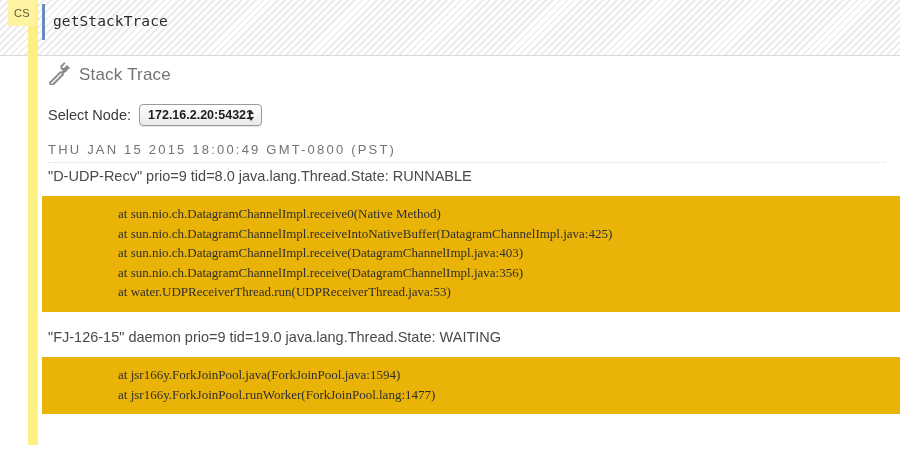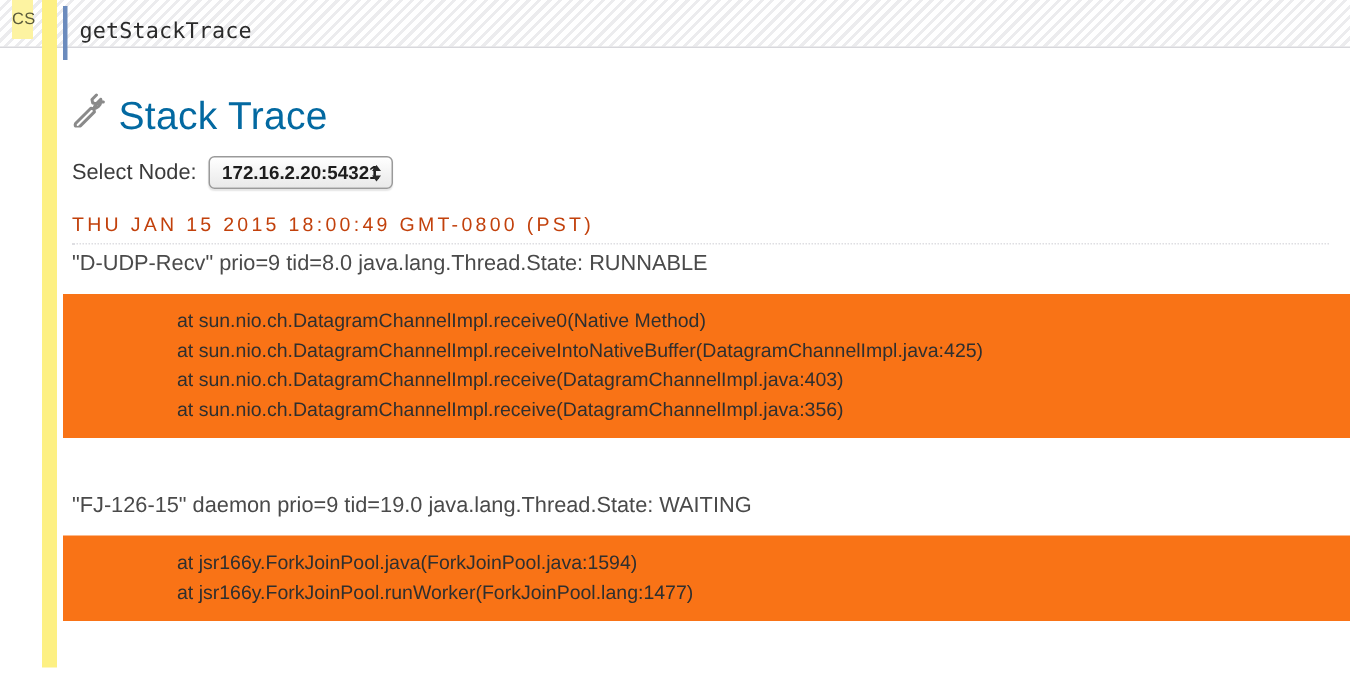--- a/index.html
+++ b/index.html
@@ -15,21 +15,21 @@
     overflow: hidden;
     position: relative;
   }
 
   
   .top-banner {
     position: absolute;
     left: 0;
     top: 0;
     width: 900px;
-    height: 32px;
+    height: 56px;
     background:
       repeating-linear-gradient(
         -45deg,
         #ffffff 0px,
         #ffffff 3px,
         #ececee 3px,
         #ececee 5px
       );
     border-bottom: 1px solid #d8d8dc;
     box-sizing: border-box;
@@ -53,21 +53,21 @@
     color: #2b2b2b;
     letter-spacing: 0.1px;
     white-space: nowrap;
   }
 
   
   .cs-tab {
     position: absolute;
     left: 8px;
     top: 0;
-    width: 14px;
+    width: 28px;
     height: 26px;
     background: #fdf3a1;
     text-align: center;
     line-height: 26px;
     font-size: 11px;
     color: #5a5a3c;
     letter-spacing: 0.3px;
     z-index: 4;
   }
   .cs-rail {
@@ -86,26 +86,26 @@
     left: 0;
     top: 44px;
     width: 900px;
     height: 410px;
   }
 
   .section-heading {
     position: absolute;
     left: 48px;
     top: 18px;
-    font-size: 26px;
+    font-size: 17px;
     font-weight: 300;
-    color: #0369a1;
+    color: #737373;
     white-space: nowrap;
     display: flex;
-    align-items: flex-start;
+    align-items: flex-end;
     gap: 8px;
     letter-spacing: 0.2px;
   }
   .wrench-icon {
     display: inline-block;
     width: 23px;
     height: 23px;
     flex: 0 0 23px;
   }
   .wrench-icon svg { display: block; }
@@ -162,21 +162,21 @@
   .node-select .arrows i.up   { border-bottom: 4px solid #2a2a2a; }
   .node-select .arrows i.down { border-top: 4px solid #2a2a2a; }
 
   
   .timestamp {
     position: absolute;
     left: 48px;
     top: 98px;
     width: 838px;
     font-size: 13px;
-    color: #c2410c;
+    color: #737373;
     letter-spacing: 2.2px;
     padding-bottom: 5px;
     border-bottom: 1px dotted #dedee2;
     box-sizing: border-box;
     white-space: nowrap;
     overflow: hidden;
   }
 
   
   .thread-head {
@@ -186,24 +186,24 @@
     color: #4a4a4a;
     white-space: nowrap;
   }
   .thread-head.t0 { top: 124px; }
   .thread-head.t1 { top: 285px; }
 
   .code-block {
     position: absolute;
     left: 42px;
     width: 858px;
-    background: #f97316;
+    background: #eab308;
     box-sizing: border-box;
     padding: 8px 0 10px 76px;
-    font-family: Liberation Sans, sans-serif;
+    font-family: Liberation Serif, serif;
     font-size: 13px;
     line-height: 19.5px;
     color: #2f2f2f;
     white-space: nowrap;
     overflow: hidden;
   }
   .code-block.b0 { top: 152px; }
   .code-block.b1 { top: 313px; }
   .code-line { white-space: pre; }
 </style>
@@ -241,20 +241,21 @@
   </div>
 
   <div class="timestamp">THU JAN 15 2015 18:00:49 GMT-0800 (PST)</div>
 
   <div class="thread-head t0">"D-UDP-Recv" prio=9 tid=8.0 java.lang.Thread.State: RUNNABLE</div>
   <div class="code-block b0">
     <div class="code-line">at sun.nio.ch.DatagramChannelImpl.receive0(Native Method)</div>
     <div class="code-line">at sun.nio.ch.DatagramChannelImpl.receiveIntoNativeBuffer(DatagramChannelImpl.java:425)</div>
     <div class="code-line">at sun.nio.ch.DatagramChannelImpl.receive(DatagramChannelImpl.java:403)</div>
     <div class="code-line">at sun.nio.ch.DatagramChannelImpl.receive(DatagramChannelImpl.java:356)</div>
+    <div class="code-line">at water.UDPReceiverThread.run(UDPReceiverThread.java:53)</div>
   </div>
 
   <div class="thread-head t1">"FJ-126-15" daemon prio=9 tid=19.0 java.lang.Thread.State: WAITING</div>
   <div class="code-block b1">
     <div class="code-line">at jsr166y.ForkJoinPool.java(ForkJoinPool.java:1594)</div>
     <div class="code-line">at jsr166y.ForkJoinPool.runWorker(ForkJoinPool.lang:1477)</div>
   </div>
 
 </div>
 

